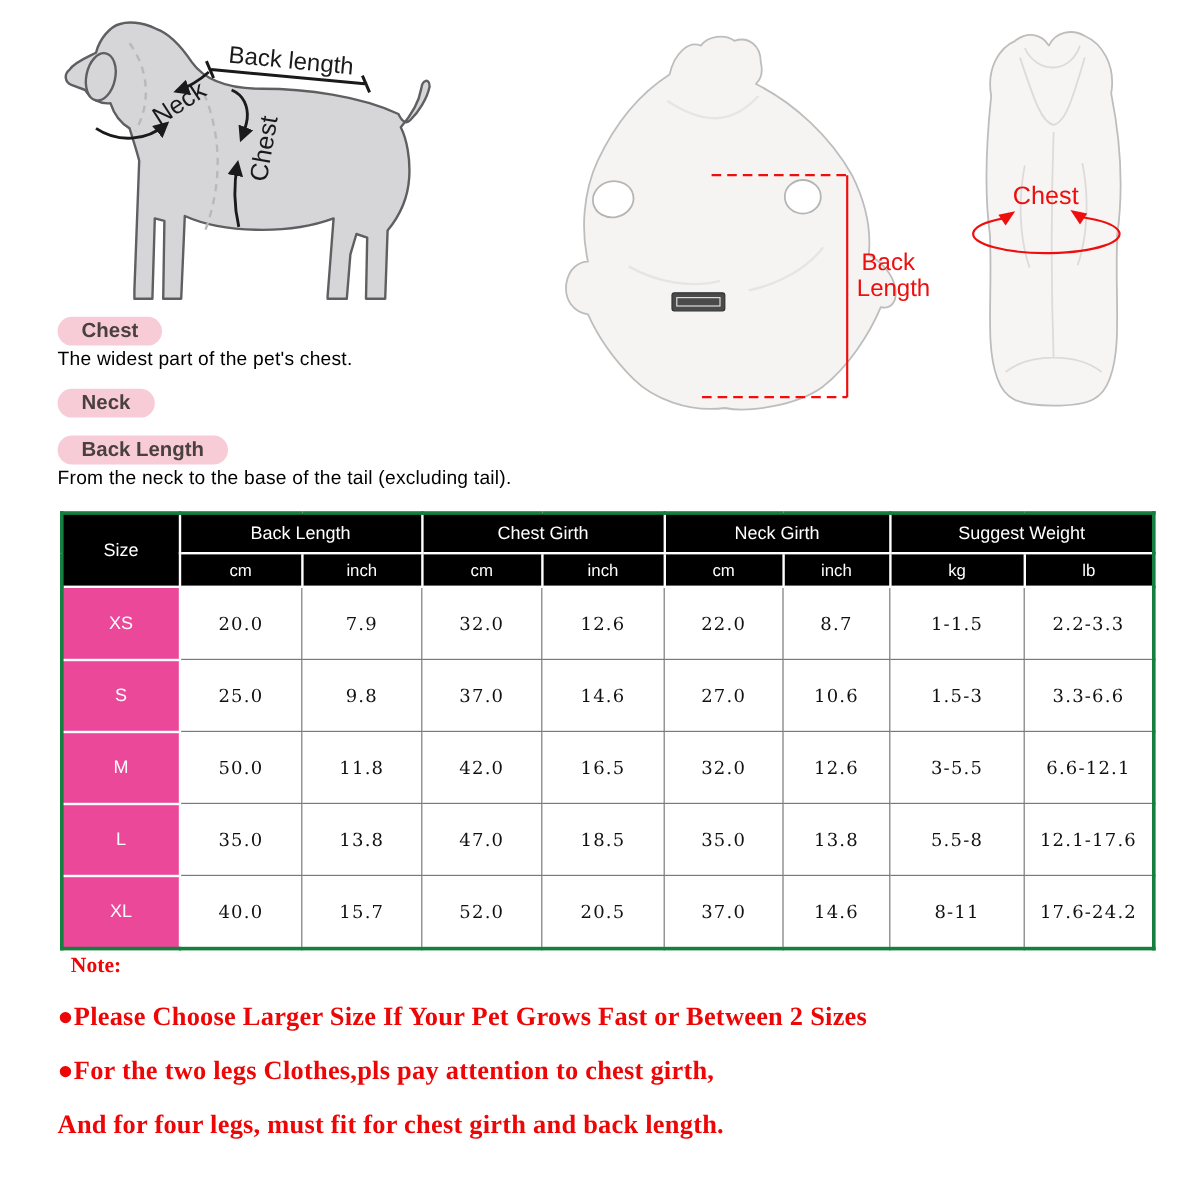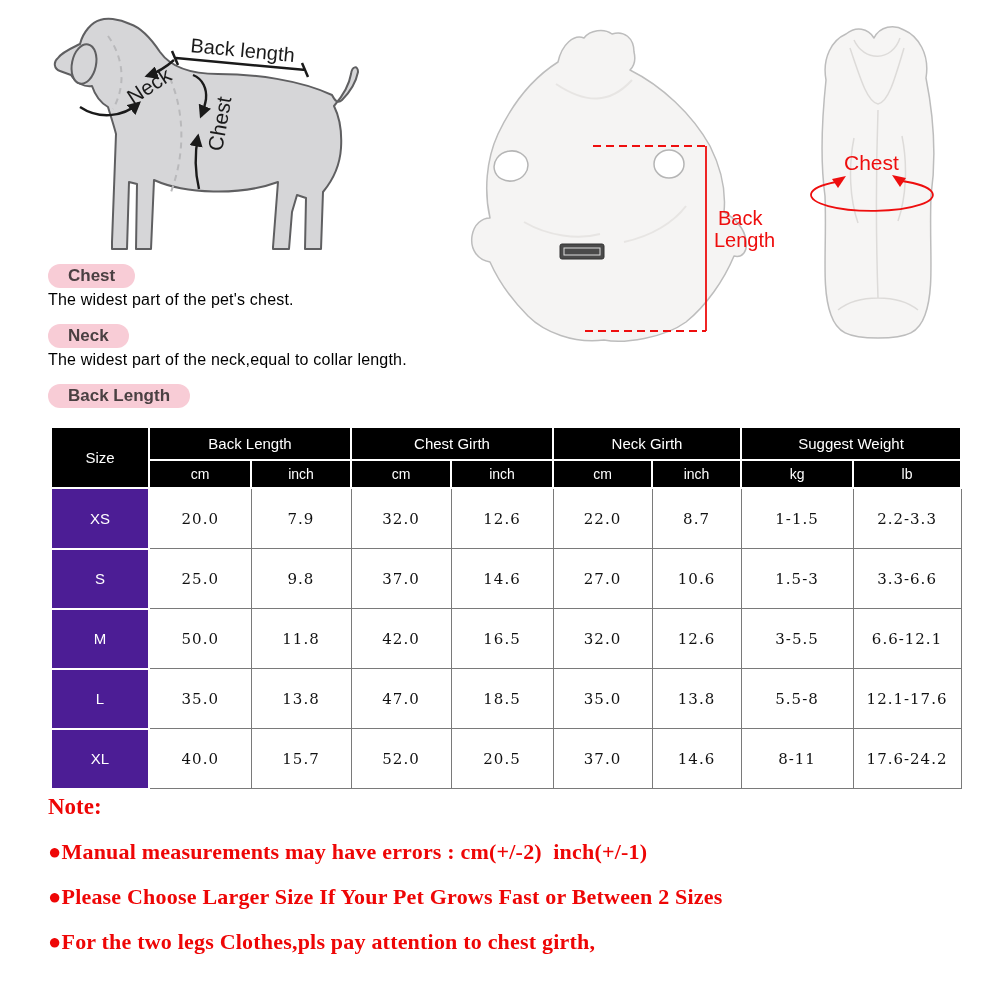--- a/index.html
+++ b/index.html
@@ -41,29 +41,29 @@
     background:#000;color:#fff;border:2px solid #fff;
     font-size:15px;font-weight:normal;
   }
   .size-table .group-row th{height:31px;}
   .size-table .unit-row th{height:26px;font-size:14px;}
   .size-table td{
     background:#fff;border:1px solid #7a7a7a;height:59px;
     font-family:"DejaVu Serif", serif;font-size:15px;letter-spacing:1px;color:#111;text-align:center;
   }
   .size-table th.size-cell{
-    background:#4c1d95;color:#fff;border:2px solid #fff;
+    background:#ec4899;color:#fff;border:2px solid #fff;
     font-size:15px;font-weight:normal;
   }
-  .size-table{border:1px solid #15803d;}
+  .size-table{border:3px solid #15803d;}
 
   
   .notes{position:absolute;left:48px;top:794px;width:910px;color:#ee0606;
     font-family:"Liberation Serif", serif;font-weight:bold;}
-  .notes .note-title{font-size:23px;}
+  .notes .note-title{font-size:18px;margin-left:11px;}
   .notes .note-line{font-size:22px;margin-top:19px;white-space:pre-wrap;letter-spacing:.2px;}
 </style>
 </head>
 <body>
 
 <div class="page">
 
   <svg class="dog-svg" width="360" height="250" viewBox="0 0 360 250">
     <defs>
       <marker id="ah" viewBox="0 0 10 10" refX="8" refY="5" markerWidth="5.5" markerHeight="5.5" orient="auto-start-reverse">
@@ -175,24 +175,24 @@
     <text x="56" y="152" font-size="21" fill="#ee0e0e">Chest</text>
   </svg>
 
   <div class="defs">
     <div class="def-block">
       <span class="pill">Chest</span>
       <div class="def-text">The widest part of the pet's chest.</div>
     </div>
     <div class="def-block">
       <span class="pill">Neck</span>
-      <div class="def-text">The widest part of the neck,equal to collar length.</div>
     </div>
     <div class="def-block">
       <span class="pill">Back Length</span>
+      <div class="def-text">From the neck to the base of the tail (excluding tail).</div>
     </div>
   </div>
 
 
   <table class="size-table">
     <colgroup>
       <col style="width:98px">
         <col style="width:102px">
         <col style="width:100px">
       <col style="width:100px">
@@ -275,18 +275,18 @@
           <td>37.0</td>
           <td>14.6</td>
           <td>8-11</td>
           <td>17.6-24.2</td>
         </tr>
       </tbody>
   </table>
 
   <div class="notes">
     <div class="note-title">Note:</div>
-    <div class="note-line">●Manual measurements may have errors : cm(+/-2)  inch(+/-1)</div>
     <div class="note-line">●Please Choose Larger Size If Your Pet Grows Fast or Between 2 Sizes</div>
     <div class="note-line">●For the two legs Clothes,pls pay attention to chest girth,</div>
+    <div class="note-line">And for four legs, must fit for chest girth and back length.</div>
   </div>
 
 </div>
 
 </body></html>

